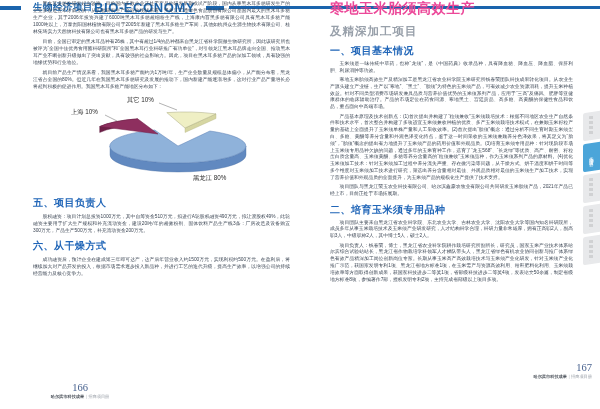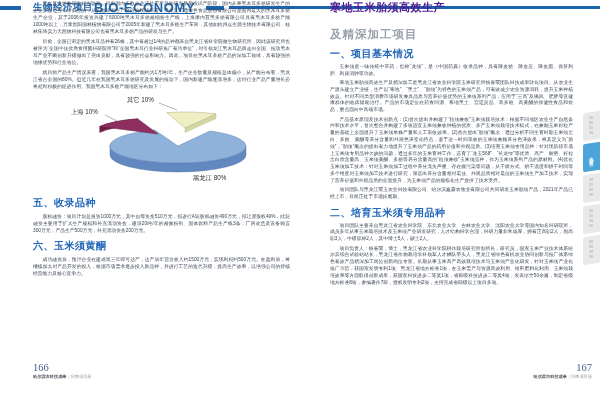--- a/index.html
+++ b/index.html
@@ -18,34 +18,34 @@
   .hdr .rule{flex:1;height:3px;background:#1a64ad;margin-left:5px;}
 
   
   .col{position:absolute;top:43;}
   .col-left{left:33px;width:257px;}
   .col-right{left:330px;width:243px;}
   p.body{font-size:4.8px;line-height:7px;color:#3c4654;text-align:justify;
          text-indent:2em;margin:0 0 3px 0;}
   .col-right p.body{line-height:6.8px;margin-bottom:2.5px;}
   h3.sec{color:#2166b8;font-size:10px;font-weight:bold;margin:5px 0 3px 0;letter-spacing:.5px;}
-  .rp-title{color:#4c1d95;font-size:11px;font-weight:bold;letter-spacing:.5px;margin:0;}
-  .rp-sub{color:#98a0aa;font-size:11.5px;font-weight:bold;letter-spacing:1px;margin:12px 0 4px 0;}
+  .rp-title{color:#ec4899;font-size:14px;font-weight:bold;letter-spacing:.5px;margin:0;}
+  .rp-sub{color:#98a0aa;font-size:11.5px;font-weight:bold;letter-spacing:1px;margin:6px 0 4px 0;}
 
   
   figure.pie{position:relative;width:257px;height:97px;margin:4px 0 0 0;padding:0;}
   figure.pie svg{position:absolute;left:30px;top:0;}
   figure.pie text{font-size:6.3px;fill:#2b2b2b;font-family:"Liberation Sans","DejaVu Sans",sans-serif;}
 
   
   .foot{position:absolute;top:362px;width:120px;}
   .foot .num{font-size:10.5px;color:#47618e;font-family:"Liberation Serif","DejaVu Serif",serif;}
   .foot .cap{font-size:4.2px;color:#9aa0a8;margin-top:1px;}
   .foot .cap b{color:#555b63;}
-  .foot-left{left:33px;text-align:left;}
+  .foot-left{left:20px;text-align:center;margin-top:20px;}
   .foot-right{left:472px;text-align:right;}
 
   
   .tabs{position:absolute;right:0;top:112px;width:17px;}
   .tab{height:28px;margin-bottom:3px;border-radius:2px 0 0 2px;
        transform:skewY(-8deg);background:#e8e9eb;
        display:flex;align-items:center;justify-content:center;position:relative;}
   .tab .vlabel{writing-mode:vertical-rl;font-size:4.3px;letter-spacing:1.2px;color:#fff;white-space:nowrap;}
   .tab.inactive::after{content:"";position:absolute;left:6px;right:7px;top:4px;bottom:4px;
        background:repeating-linear-gradient(to bottom,rgba(0,0,0,.10) 0 3px,transparent 3px 5px);}
@@ -86,24 +86,24 @@
 
         <line x1="42" y1="21" x2="54" y2="27" stroke="#666" stroke-width="0.5"></line>
         <line x1="96" y1="9" x2="114" y2="16" stroke="#666" stroke-width="0.5"></line>
 
         <text x="64" y="8">其它 10%</text>
         <text x="8" y="20">上海 10%</text>
         <text x="130" y="86">黑龙江 80%</text>
       </svg>
     </figure>
 
-    <h3 class="sec">五、收录品种</h3>
+    <h3 class="sec">五、项目负责人</h3>
     <p class="body">股权融资：项目计划总投资1000万元，其中自筹资金510万元，拟进行A轮股权融资490万元，拟让渡股权49%，此轮融资主要用于扩大生产规模和补充流动资金，建设20吨/年的超微粉剂、固体饮料产品生产线3条：厂房改造及设备购置300万元，产品生产500万元，补充流动资金200万元。</p>
 
-    <h3 class="sec">六、玉米须黄酮</h3>
+    <h3 class="sec">六、从干燥方式</h3>
     <p class="body">成功融资后，预计企业在建成第三年即可达产，达产后年营业收入约1500万元，实现利税约500万元。在盈利后，将继续加大对产品开发的投入，根据市场需求逐步投入新品种，并进行工艺的迭代升级，提高生产效率，以增强公司的持续经营能力及核心竞争力。</p>
   </div>
 
   <div class="foot foot-left">
     <div class="num">166</div>
     <div class="cap"><b>哈尔滨市科技成果</b><span>｜招商项目册</span></div>
   </div>
 
   <div class="col col-right">
     <h1 class="rp-title">寒地玉米胎须高效生产</h1>

